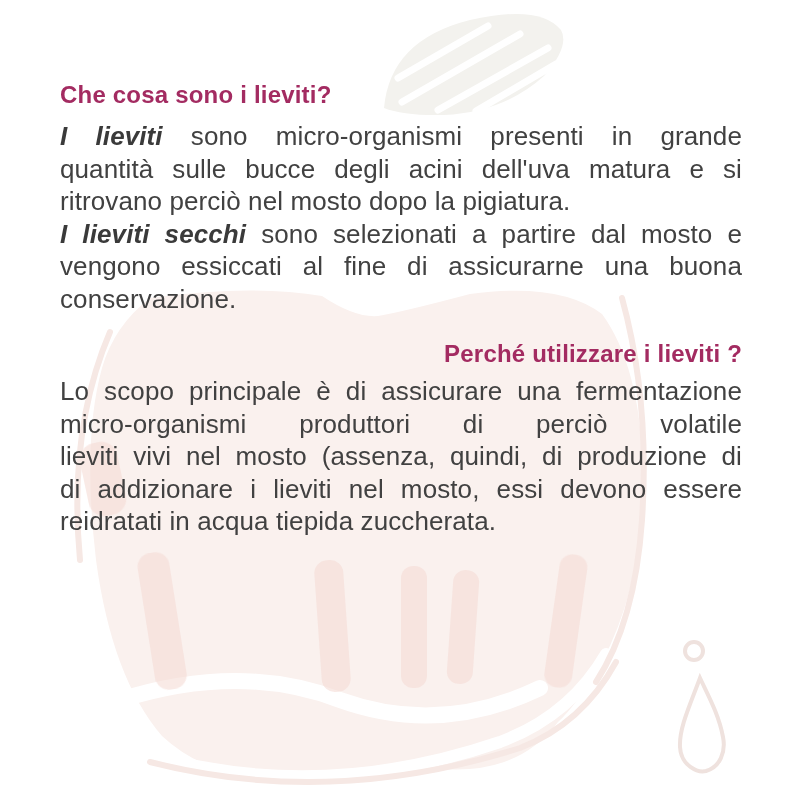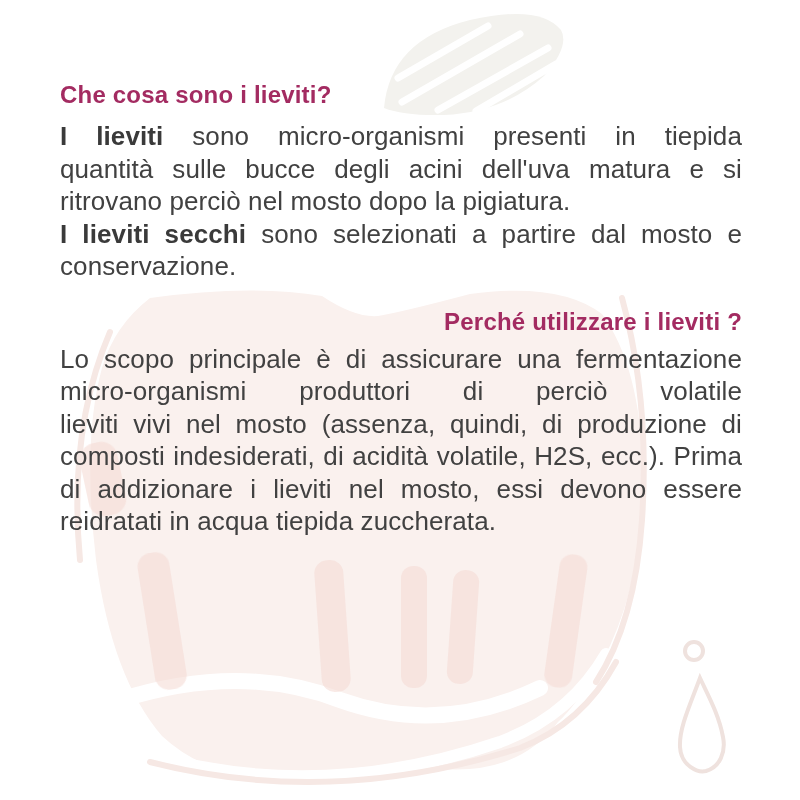--- a/index.html
+++ b/index.html
@@ -18,21 +18,21 @@
     letter-spacing:.2px;color:#a32b61;margin:0 0 10px 0;
   }
   .heading.second{margin-top:24px;margin-bottom:6px;text-align:right;}
   .para{margin:0;}
   .para .line{
     font-size:26px;line-height:32.5px;color:#414141;
     font-weight:300;letter-spacing:.1px;
     text-align:justify;text-justify:inter-word;
   }
   .para .line.just{text-align-last:justify;}
-  .para .line .b{font-weight:bold;color:#3a3a3a;}
+  .para .line .b{font-weight:bold;color:#3a3a3a;font-style:italic;}
 </style>
 </head>
 <body>
 
 <svg class="wm" width="800" height="800" viewBox="0 0 800 800" aria-hidden="true">
 
   <path d="M150,298
            Q250,284 322,296
            Q355,318 378,316
            Q402,312 470,294
@@ -87,30 +87,30 @@
              C720,767 726,752 723,737
              C719,715 708,695 700,678 Z"></path>
     <circle cx="694" cy="651" r="9"></circle>
   </g>
 </svg>
 
 <div class="content">
 
   <h1 class="heading">Che cosa sono i lieviti?</h1>
   <div class="para">
-      <div class="line just"><span class="b">I lieviti</span><span> sono micro-organismi presenti in tiepida</span></div>
+      <div class="line just"><span class="b">I lieviti</span><span> sono micro-organismi presenti in grande</span></div>
       <div class="line just"><span>quantità sulle bucce degli acini dell'uva matura e si</span></div>
       <div class="line"><span>ritrovano perciò nel mosto dopo la pigiatura.</span></div>
       <div class="line just"><span class="b">I lieviti secchi</span><span> sono selezionati a partire dal mosto e</span></div>
+      <div class="line just"><span>vengono essiccati al fine di assicurarne una buona</span></div>
       <div class="line"><span>conservazione.</span></div>
     </div>
 
   <h1 class="heading second">Perché utilizzare i lieviti ?</h1>
   <div class="para">
       <div class="line just"><span>Lo scopo principale è di assicurare una fermentazione</span></div>
       <div class="line just"><span>micro-organismi produttori di perciò volatile</span></div>
       <div class="line just"><span>lieviti vivi nel mosto (assenza, quindi, di produzione di</span></div>
-      <div class="line just"><span>composti indesiderati, di acidità volatile, H2S, ecc.). Prima</span></div>
       <div class="line just"><span>di addizionare i lieviti nel mosto, essi devono essere</span></div>
       <div class="line"><span>reidratati in acqua tiepida zuccherata.</span></div>
     </div>
 
 </div>
 
 </body></html>

